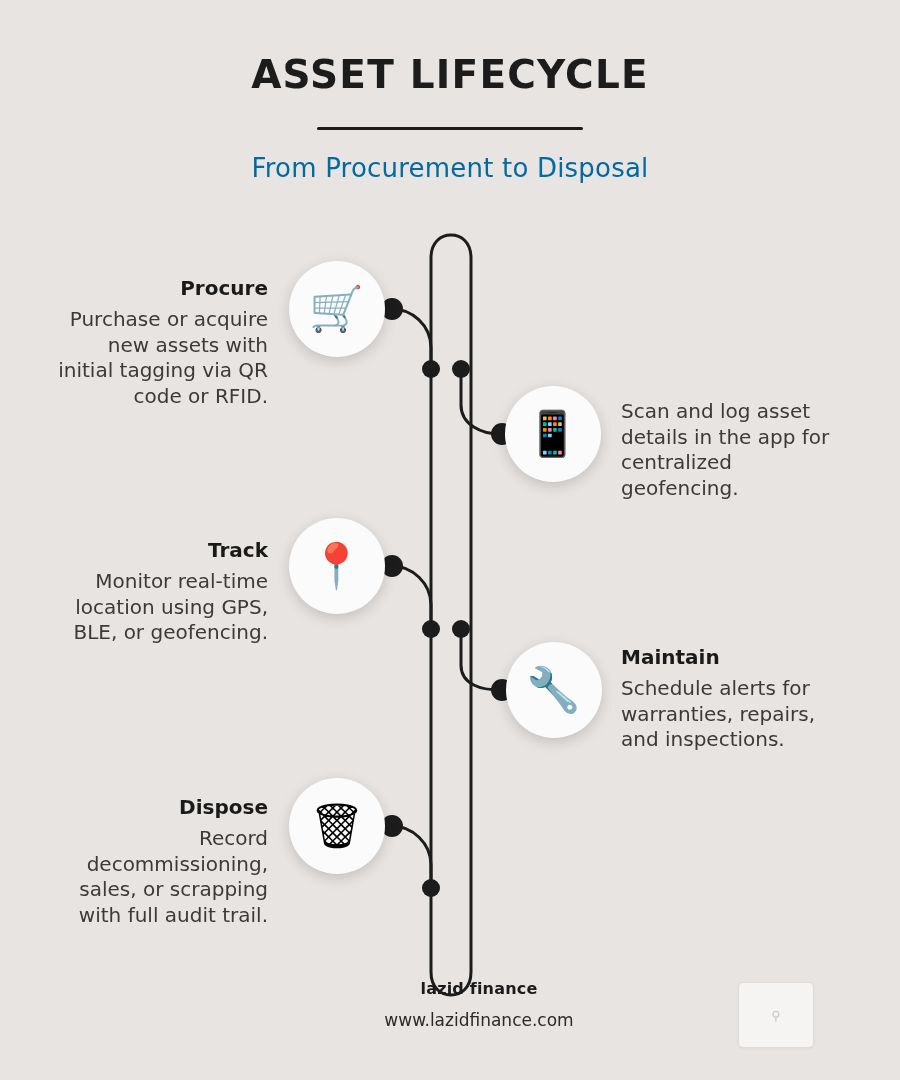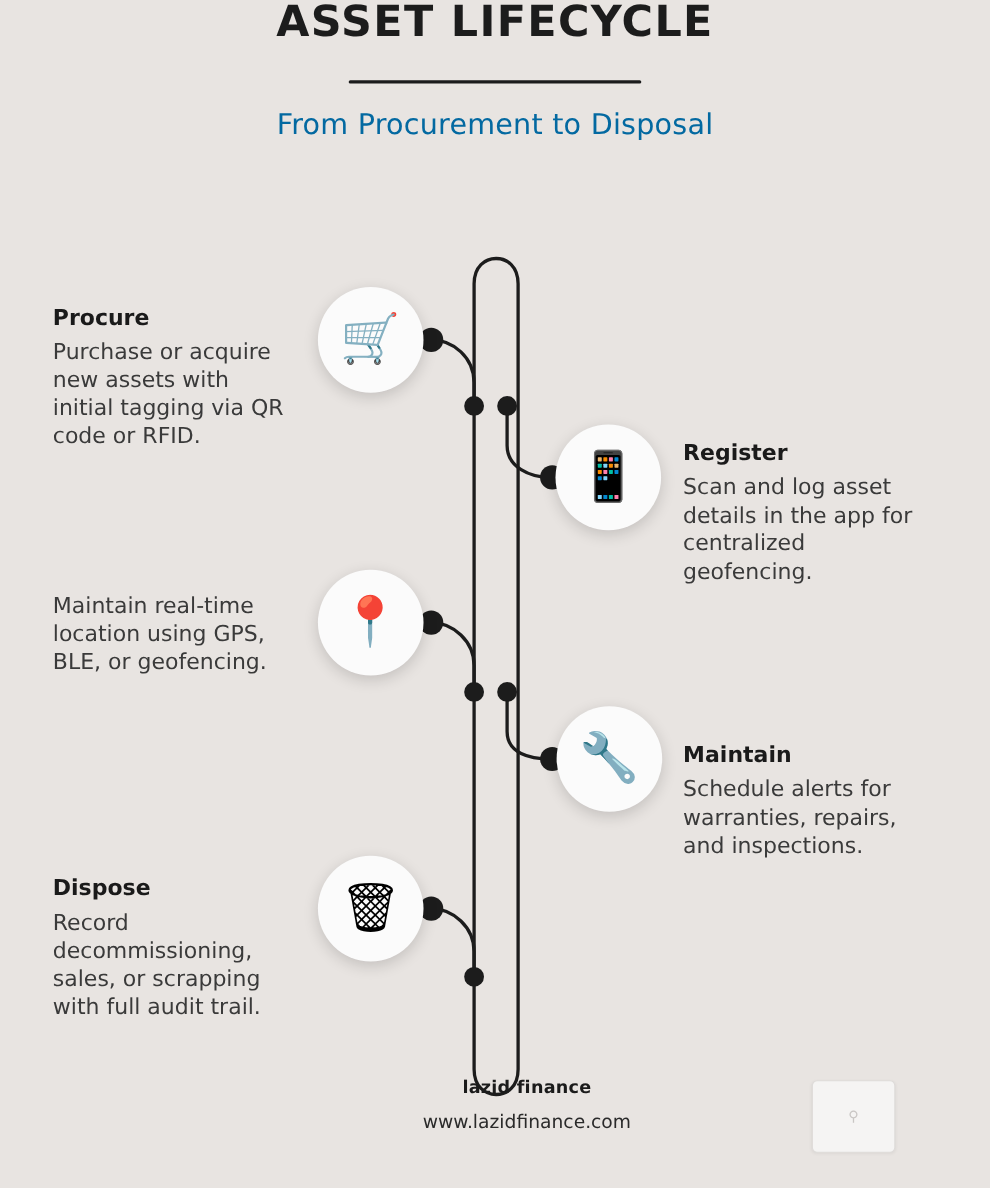--- a/index.html
+++ b/index.html
@@ -11,20 +11,21 @@
     height: 1080px;
     background: #e8e4e1;
     font-family: "DejaVu Sans", "Liberation Sans", sans-serif;
     overflow: hidden;
     position: relative;
   }
 
   
   .header {
     text-align: center;
+    padding-top: 54px;
   }
   .title {
     font-size: 39px;
     font-weight: bold;
     letter-spacing: 1.2px;
     color: #1c1c1c;
     margin: 0;
     line-height: 1.1;
   }
   .divider {
@@ -83,21 +84,21 @@
     font-weight: bold;
     color: #1a1a1a;
     margin: 0 0 7px 0;
   }
   .step-desc {
     font-size: 20px;
     line-height: 1.28;
     color: #3a3a3a;
     margin: 0;
   }
-  .align-right { text-align: left; }
+  .align-right { text-align: right; }
   .align-left  { text-align: left; }
 
   
   .footer {
     position: absolute;
     left: 0;
     bottom: 38px;
     width: 900px;
     text-align: center;
     padding-left: 29px;
@@ -176,35 +177,35 @@
 </div>
 <div class="step-text align-right" style="left:48px; top:276px; width:220px;">
   <p class="step-title">Procure</p>
   <p class="step-desc">Purchase or acquire new assets with initial tagging via QR code or RFID.</p>
 </div>
 
 <div class="bubble" style="left:505px; top:386px;">
   <span>📱</span>
 </div>
 <div class="step-text align-left" style="left:621px; top:399px; width:222px;">
-  <p class="step-title">Register</p>
   <p class="step-desc">Scan and log asset details in the app for centralized geofencing.</p>
 </div>
 
 <div class="bubble" style="left:289px; top:518px;">
   <span>📍</span>
 </div>
 <div class="step-text align-right" style="left:48px; top:538px; width:220px;">
-  <p class="step-desc">Maintain real-time location using GPS, BLE, or geofencing.</p>
+  <p class="step-title">Track</p>
+  <p class="step-desc">Monitor real-time location using GPS, BLE, or geofencing.</p>
 </div>
 
 <div class="bubble" style="left:506px; top:642px;">
   <span>🔧</span>
 </div>
-<div class="step-text align-left" style="left:621px; top:674px; width:222px;">
+<div class="step-text align-left" style="left:621px; top:645px; width:222px;">
   <p class="step-title">Maintain</p>
   <p class="step-desc">Schedule alerts for warranties, repairs, and inspections.</p>
 </div>
 
 <div class="bubble" style="left:289px; top:778px;">
   <span>🗑</span>
 </div>
 <div class="step-text align-right" style="left:48px; top:795px; width:220px;">
   <p class="step-title">Dispose</p>
   <p class="step-desc">Record decommissioning, sales, or scrapping with full audit trail.</p>

